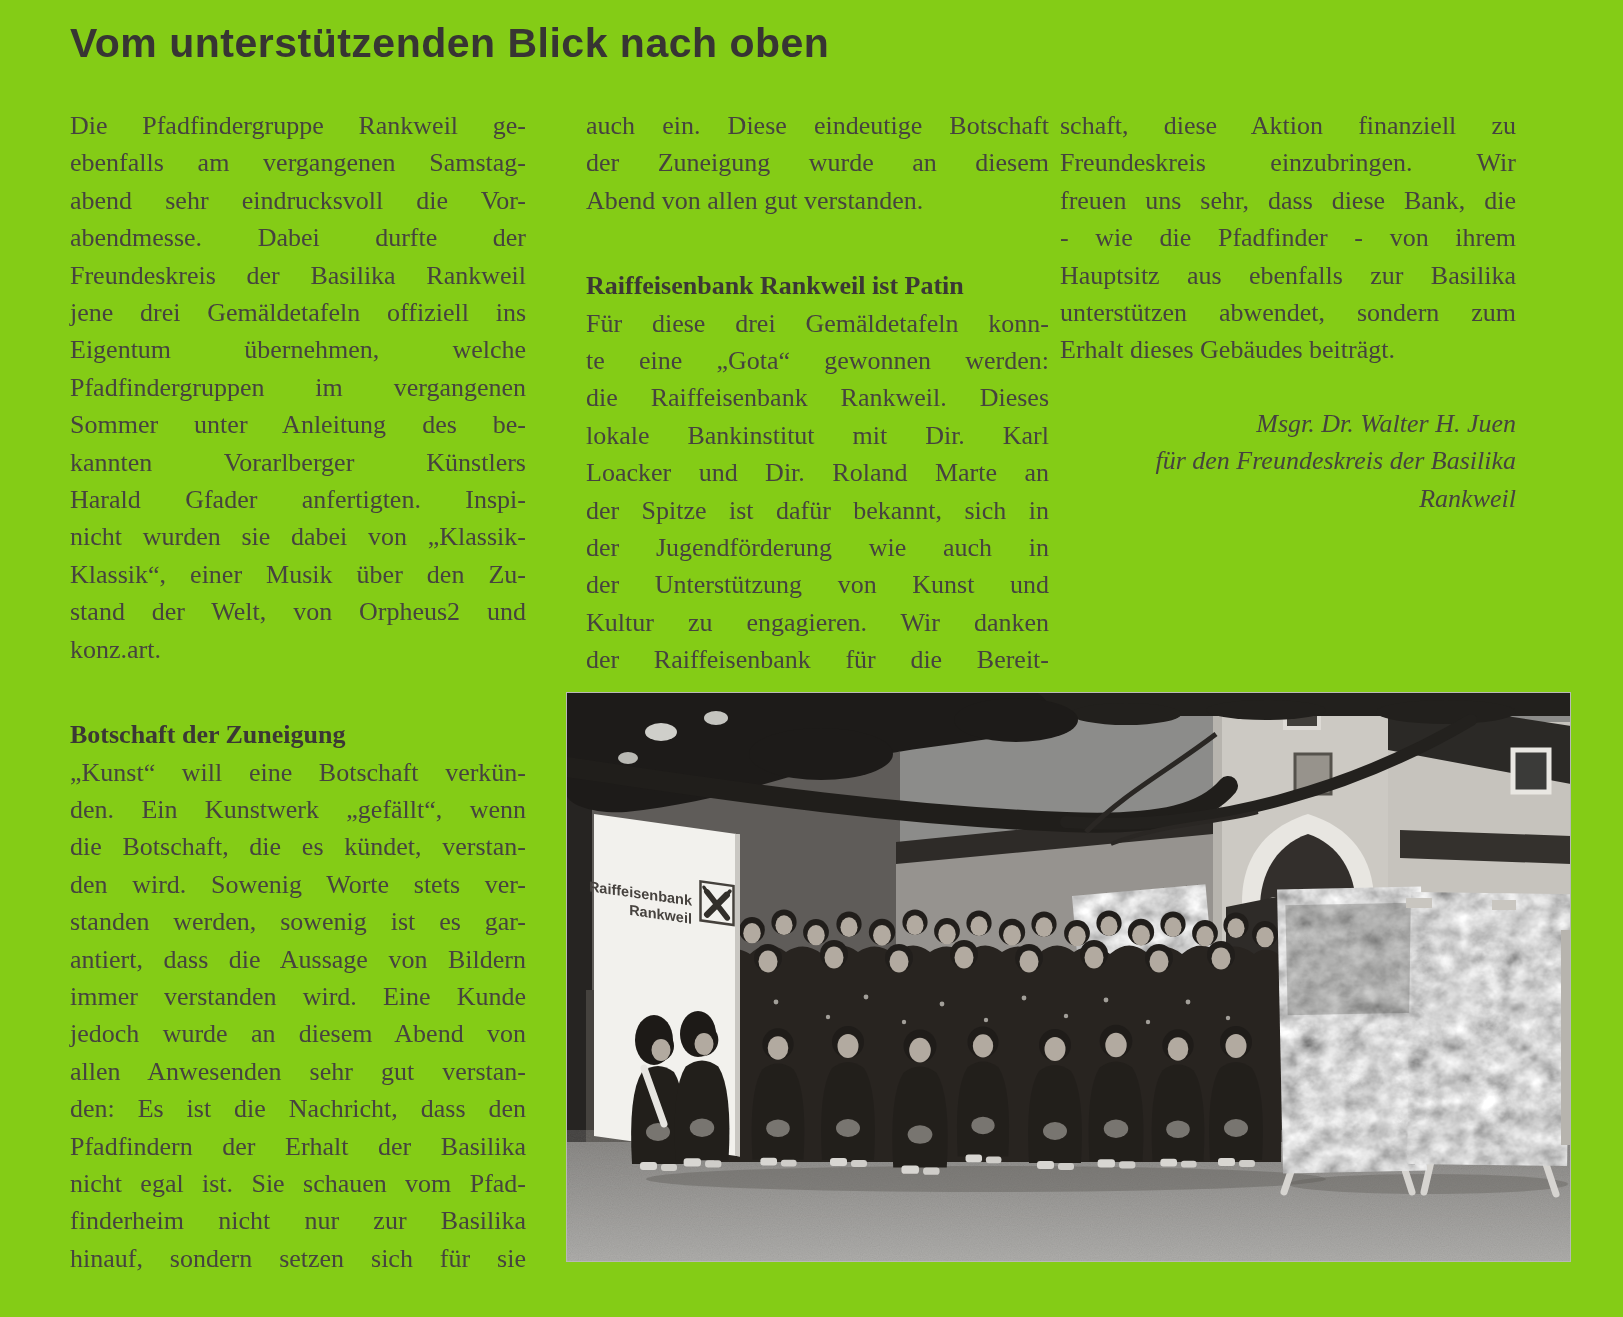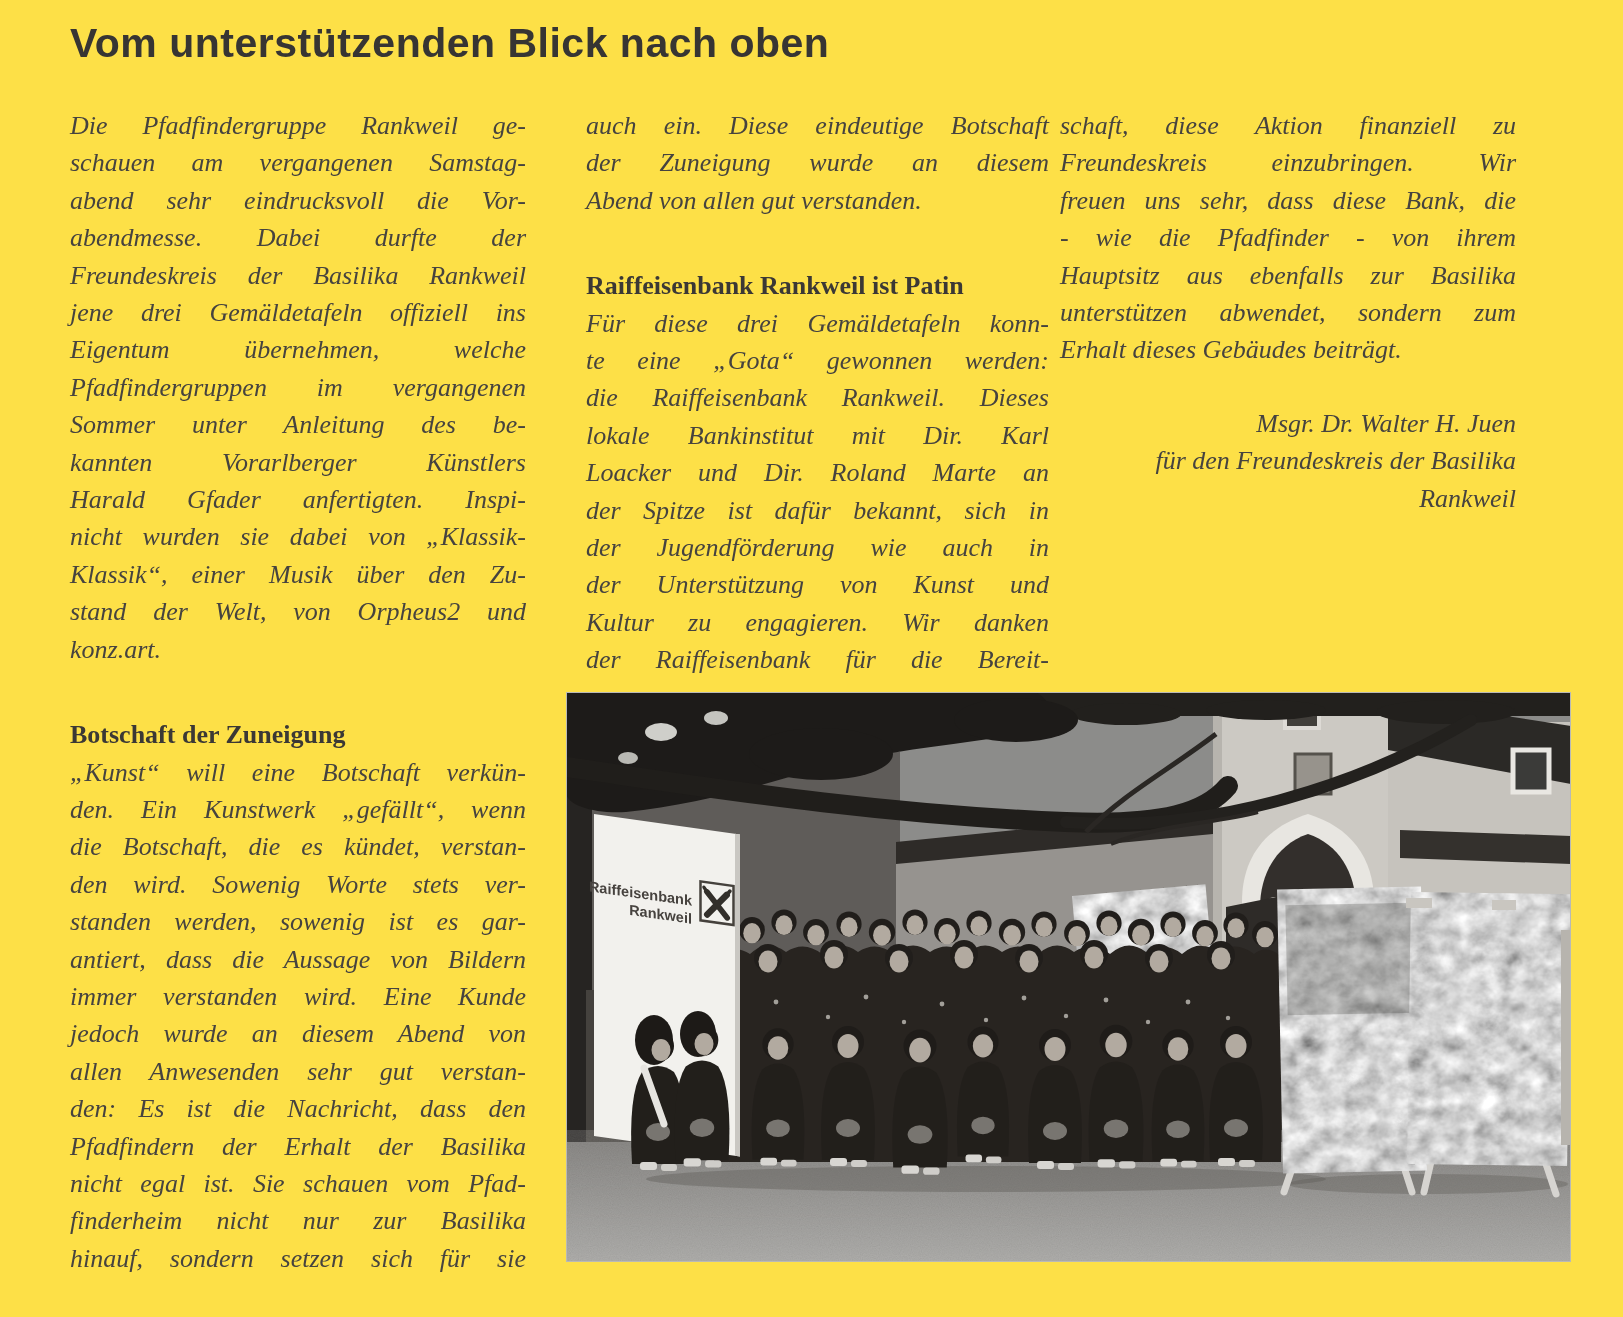--- a/index.html
+++ b/index.html
@@ -1,44 +1,44 @@
 <!DOCTYPE html>
 <html><head>
 <meta charset="utf-8">
 <style>
   html,body{margin:0;padding:0;background:#ffffff;}
-  #page{position:relative;width:1623px;height:1317px;background:#fde047;overflow:hidden;
+  #page{position:relative;width:1623px;height:1317px;background:#84cc16;overflow:hidden;
         font-family:"Liberation Serif", serif;}
   #headline{position:absolute;left:70px;top:20px;width:1100px;
             font-family:"Liberation Sans", sans-serif;font-weight:700;
             font-size:41px;letter-spacing:.5px;color:#37First;color:#373533;white-space:nowrap;}
   .col{position:absolute;top:107px;font-size:26px;color:#46433f;}
   #col1{left:70px;width:456px;}
   #col2{left:586px;width:463px;}
   #col3{left:1060px;width:456px;}
-  .para{margin:0;font-style:italic;}
+  .para{margin:0;}
   .line{line-height:37.4px;text-align:justify;text-align-last:justify;white-space:nowrap;}
   .line.last{text-align-last:left;}
   .subhead{margin-top:48px;line-height:37.4px;font-weight:700;color:#3b3835;}
   .signature{margin-top:36px;}
   .signature .line{text-align:center;text-align-last:right;font-style:italic;white-space:nowrap;}
   #photo-wrap{position:absolute;left:566px;top:692px;width:1005px;height:570px;}
   svg text{font-family:"Liberation Sans", sans-serif;}
 </style>
 </head>
 <body>
 
 <div id="page">
 
   <div id="headline">Vom unterstützenden Blick nach oben</div>
 
   <div id="col1" class="col">
       <div class="para">
         <div class="line">Die Pfadfindergruppe Rankweil ge-</div>
-        <div class="line">schauen am vergangenen Samstag-</div>
+        <div class="line">ebenfalls am vergangenen Samstag-</div>
         <div class="line">abend sehr eindrucksvoll die Vor-</div>
         <div class="line">abendmesse. Dabei durfte der</div>
         <div class="line">Freundeskreis der Basilika Rankweil</div>
         <div class="line">jene drei Gemäldetafeln offiziell ins</div>
         <div class="line">Eigentum übernehmen, welche</div>
         <div class="line">Pfadfindergruppen im vergangenen</div>
         <div class="line">Sommer unter Anleitung des be-</div>
         <div class="line">kannten Vorarlberger Künstlers</div>
         <div class="line">Harald Gfader anfertigten. Inspi-</div>
         <div class="line">nicht wurden sie dabei von „Klassik-</div>

